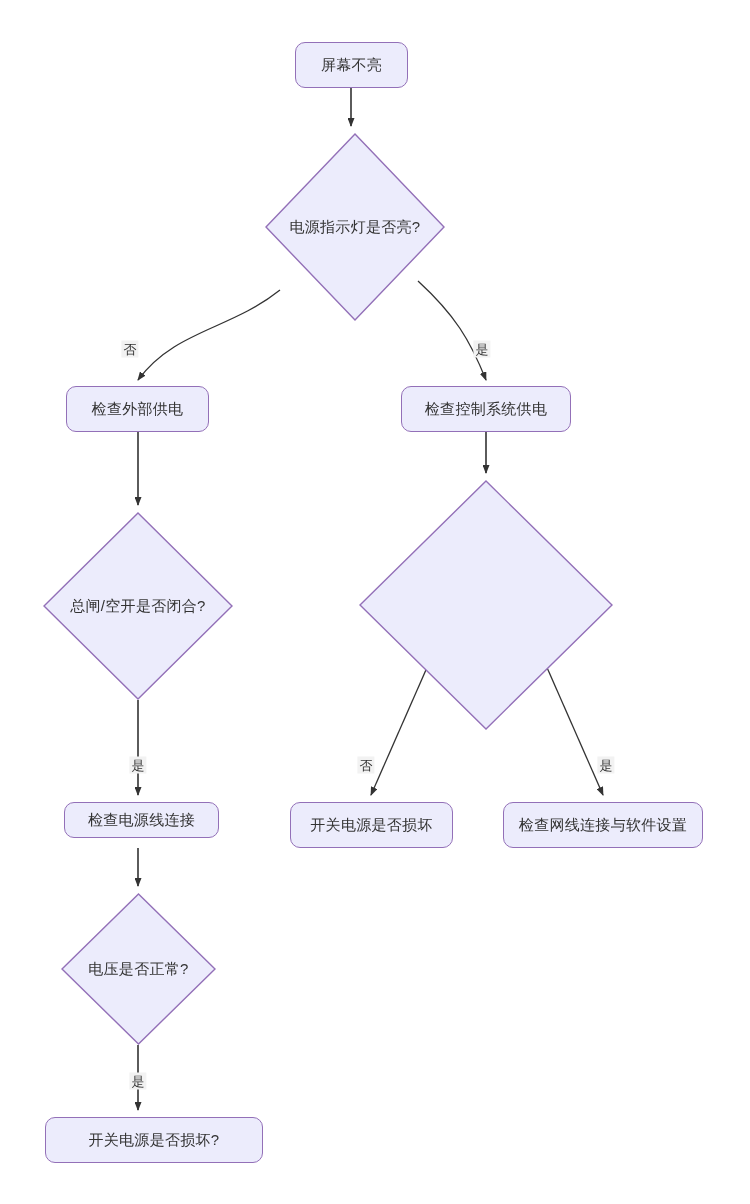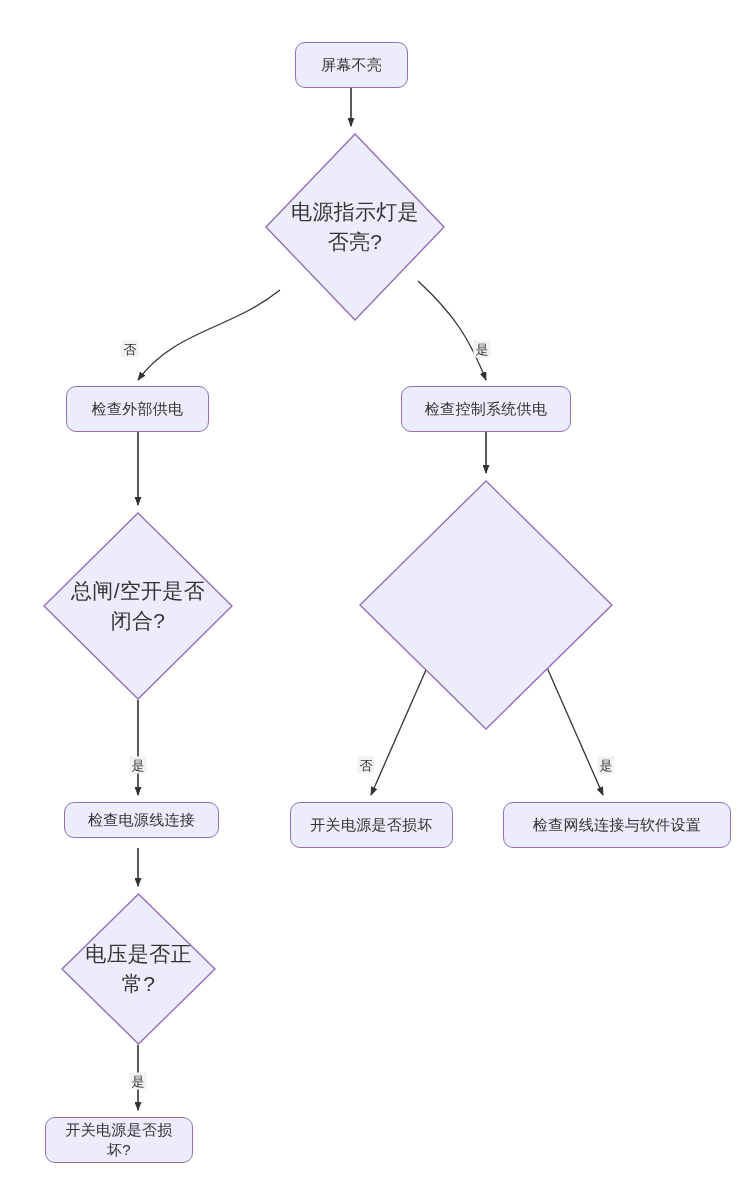--- a/index.html
+++ b/index.html
@@ -55,21 +55,21 @@
     position: absolute;
     left: 0;
     top: 0;
     width: 100%;
     height: 100%;
   }
   .node-decision .diamond-label {
     position: relative;
     z-index: 2;
     color: #333333;
-    font-size: 21px;
+    font-size: 15px;
     line-height: 1.45;
     letter-spacing: 0.3px;
     max-width: 74%;
     text-align: center;
   }
   .edge-label {
     position: absolute;
     background: #f2f2f2;
     color: #333333;
     font-size: 13px;
@@ -146,32 +146,32 @@
   </div>
 
   <div class="node node-process" style="left:64px; top:802px; width:155px; height:36px;">
     <span>检查电源线连接</span>
   </div>
 
   <div class="node node-process" style="left:290px; top:802px; width:163px; height:46px;">
     <span>开关电源是否损坏</span>
   </div>
 
-  <div class="node node-process" style="left:503px; top:802px; width:228px; height:46px;">
+  <div class="node node-process" style="left:503px; top:802px; width:200px; height:46px;">
     <span>检查网线连接与软件设置</span>
   </div>
 
   <div class="node node-decision" style="left:61px; top:893px; width:155px; height:152px;">
     <svg class="diamond-shape" viewBox="0 0 155 152" preserveAspectRatio="none">
       <polygon points="77.5,1 154,76 77.5,151 1,76" fill="#ececfc" stroke="#9370b8" stroke-width="1.4"></polygon>
     </svg>
     <span class="diamond-label">电压是否正常?</span>
   </div>
 
-  <div class="node node-process" style="left:45px; top:1117px; width:148px; height:46px;">
+  <div class="node node-process" style="left:45px; top:1117px; width:218px; height:46px;">
     <span>开关电源是否损坏?</span>
   </div>
 
   <div class="edge-label" style="left:130px; top:349px;">否</div>
 
   <div class="edge-label" style="left:482px; top:349px;">是</div>
 
   <div class="edge-label" style="left:138px; top:765px;">是</div>
 
   <div class="edge-label" style="left:366px; top:765px;">否</div>

